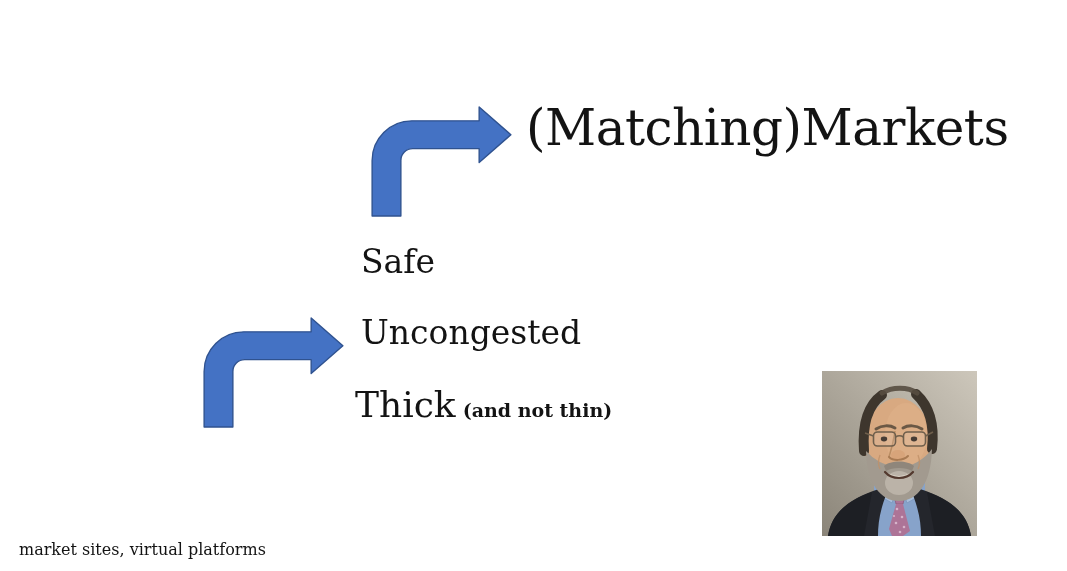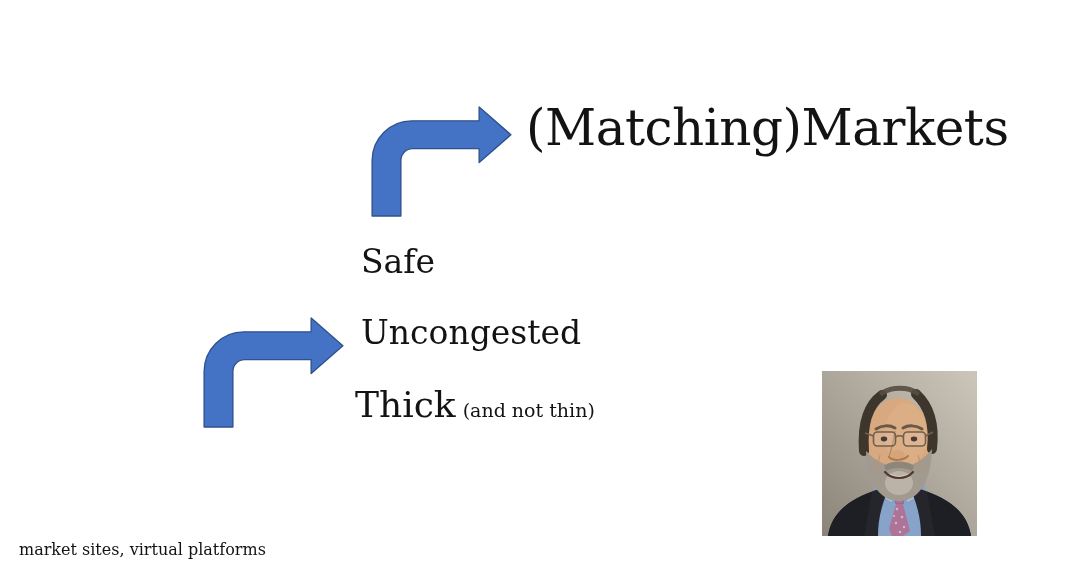--- a/index.html
+++ b/index.html
@@ -11,21 +11,21 @@
     overflow: hidden;
     font-family: "DejaVu Serif", serif;
     color: #131313;
   }
   .abs { position: absolute; line-height: 1; white-space: nowrap; }
 
   .heading       { left: 526px; top: 103px; font-size: 50px; letter-spacing: -0.5px; }
   .q-safe        { left: 361px; top: 245px; font-size: 33px; }
   .q-uncongested { left: 361px; top: 316px; font-size: 33px; text-align: right; }
   .q-thick       { left: 355px; top: 387px; font-size: 36px; }
-  .thick-note    { font-size: 19px; margin-left: 7px; }
+  .thick-note    { font-size: 19px; margin-left: 7px; font-weight: bold; }
   .base-title    { left: 16px;  top: 488px; font-size: 56px; letter-spacing: -1px; }
   .base-subtitle { left: 19px;  top: 542px; font-size: 16px; }
 
   svg.arrow { position: absolute; overflow: visible; }
   .arrow-top    { left: 371px; top: 106px; width: 141px; height: 111px; }
   .arrow-bottom { left: 203px; top: 317px; width: 141px; height: 111px; }
   svg.arrow path { stroke: #2F528F; stroke-width: 1.4; stroke-linejoin: round; }
 
   svg.portrait { position: absolute; left: 822px; top: 371px; width: 155px; height: 165px; }
 </style>

